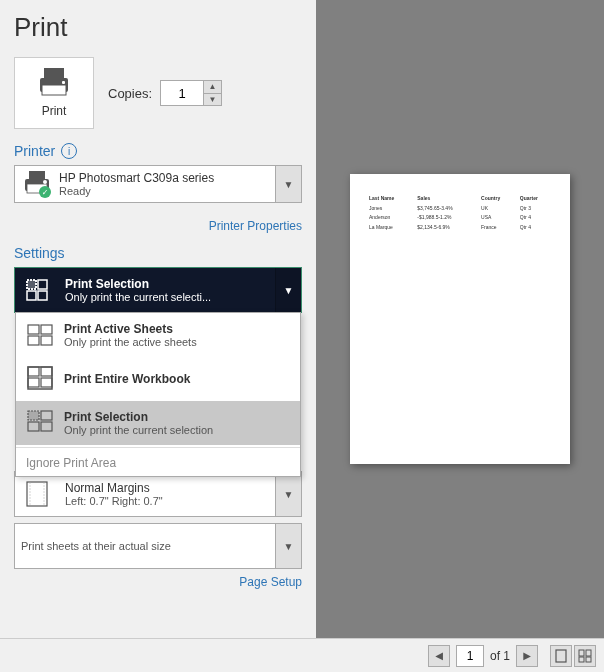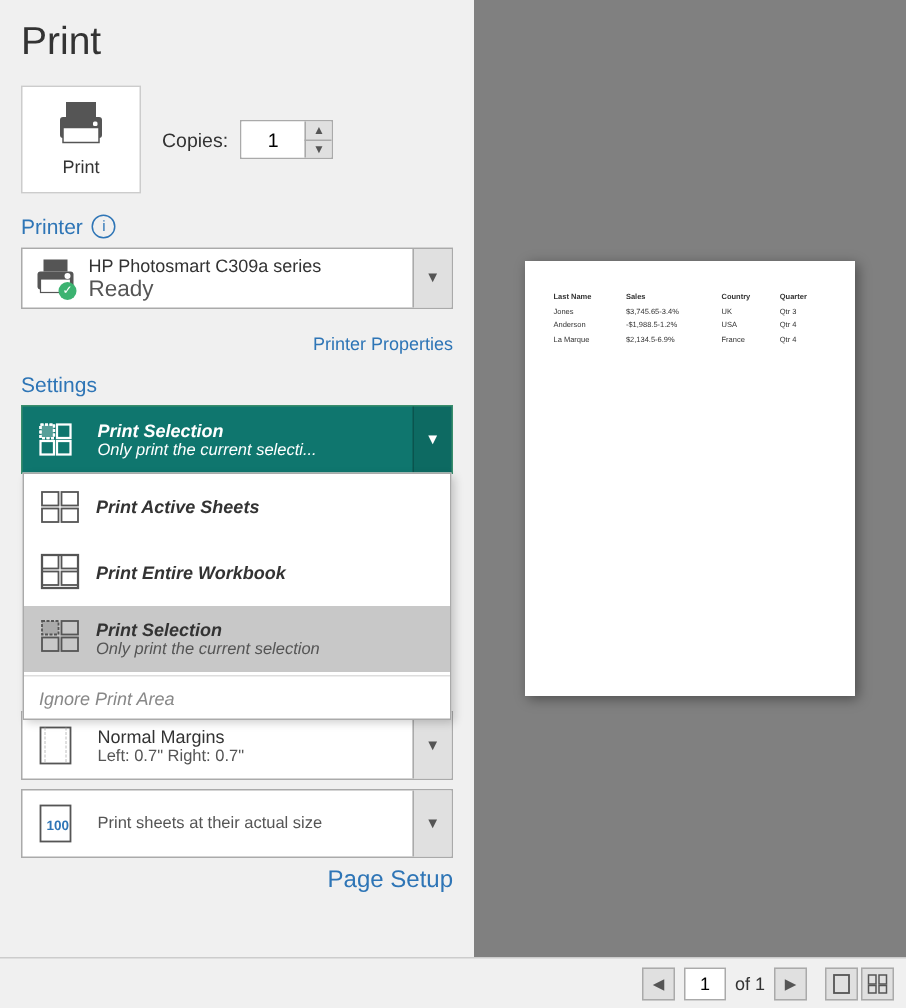--- a/index.html
+++ b/index.html
@@ -166,21 +166,21 @@
       width: 28px;
       height: 28px;
     }
 
     .printer-name {
       font-size: 12px;
       color: #333;
     }
 
     .printer-status {
-      font-size: 15px;
+      font-size: 11px;
       color: #555;
     }
 
     .printer-info {
       display: flex;
       flex-direction: column;
     }
 
     .dropdown-arrow {
       width: 26px;
@@ -208,23 +208,22 @@
     .settings-section { margin-top: 4px; }
 
     .dropdown-item {
       background: white;
       border: 1px solid #aaa;
       margin-bottom: 6px;
       position: relative;
     }
 
     .dropdown-item.active {
-      background: #0f766e;
+      background: #0f172a;
       border-color: #3a8d6c;
-      font-style: italic;
     }
 
     .dropdown-item-row {
       display: flex;
       align-items: stretch;
       min-height: 44px;
     }
 
     .dropdown-item-icon {
       width: 44px;
@@ -379,21 +378,21 @@
       border-left: 1px solid #aaa;
       display: flex;
       align-items: center;
       justify-content: center;
       cursor: pointer;
       font-size: 10px;
       color: #555;
     }
 
     .page-setup-link {
-      font-size: 16px;
+      font-size: 12px;
       color: #2e75b6;
       text-decoration: none;
       display: block;
       text-align: right;
       margin-top: 4px;
       cursor: pointer;
     }
 
     
     .right-panel {
@@ -602,20 +601,21 @@
             <div class="menu-item-icon">
               <svg width="28" height="28" viewBox="0 0 28 28">
                 <rect x="2" y="4" width="11" height="9" fill="none" stroke="#555" stroke-width="1.2"></rect>
                 <rect x="15" y="4" width="11" height="9" fill="none" stroke="#555" stroke-width="1.2"></rect>
                 <rect x="2" y="15" width="11" height="9" fill="none" stroke="#555" stroke-width="1.2"></rect>
                 <rect x="15" y="15" width="11" height="9" fill="none" stroke="#555" stroke-width="1.2"></rect>
               </svg>
             </div>
             <div class="menu-item-text">
               <div class="menu-item-title">Print Active Sheets</div>
+              <div class="menu-item-desc">Only print the active sheets</div>
             </div>
           </div>
 
           <div class="dropdown-menu-item">
             <div class="menu-item-icon">
               <svg width="28" height="28" viewBox="0 0 28 28">
                 <rect x="2" y="2" width="11" height="9" fill="none" stroke="#555" stroke-width="1.2"></rect>
                 <rect x="15" y="2" width="11" height="9" fill="none" stroke="#555" stroke-width="1.2"></rect>
                 <rect x="2" y="13" width="11" height="9" fill="none" stroke="#555" stroke-width="1.2"></rect>
                 <rect x="15" y="13" width="11" height="9" fill="none" stroke="#555" stroke-width="1.2"></rect>
@@ -662,26 +662,20 @@
           <div class="normal-dropdown-text">
             <span class="normal-dropdown-title">Normal Margins</span>
             <span class="normal-dropdown-desc">Left: 0.7"  Right: 0.7"</span>
           </div>
           <div class="normal-dropdown-arrow">▼</div>
         </div>
       </div>
 
       <div class="normal-dropdown">
         <div class="normal-dropdown-row">
-          <div class="normal-dropdown-icon">
-            <svg width="26" height="28" viewBox="0 0 26 28">
-              <rect x="3" y="2" width="20" height="24" fill="white" stroke="#555" stroke-width="1.2"></rect>
-              <text x="7" y="18" font-size="9" font-weight="bold" fill="#2e75b6">100</text>
-            </svg>
-          </div>
           <div class="normal-dropdown-text">
             <span class="normal-dropdown-desc">Print sheets at their actual size</span>
           </div>
           <div class="normal-dropdown-arrow">▼</div>
         </div>
       </div>
 
       <a class="page-setup-link">Page Setup</a>
     </div>
   </div>

